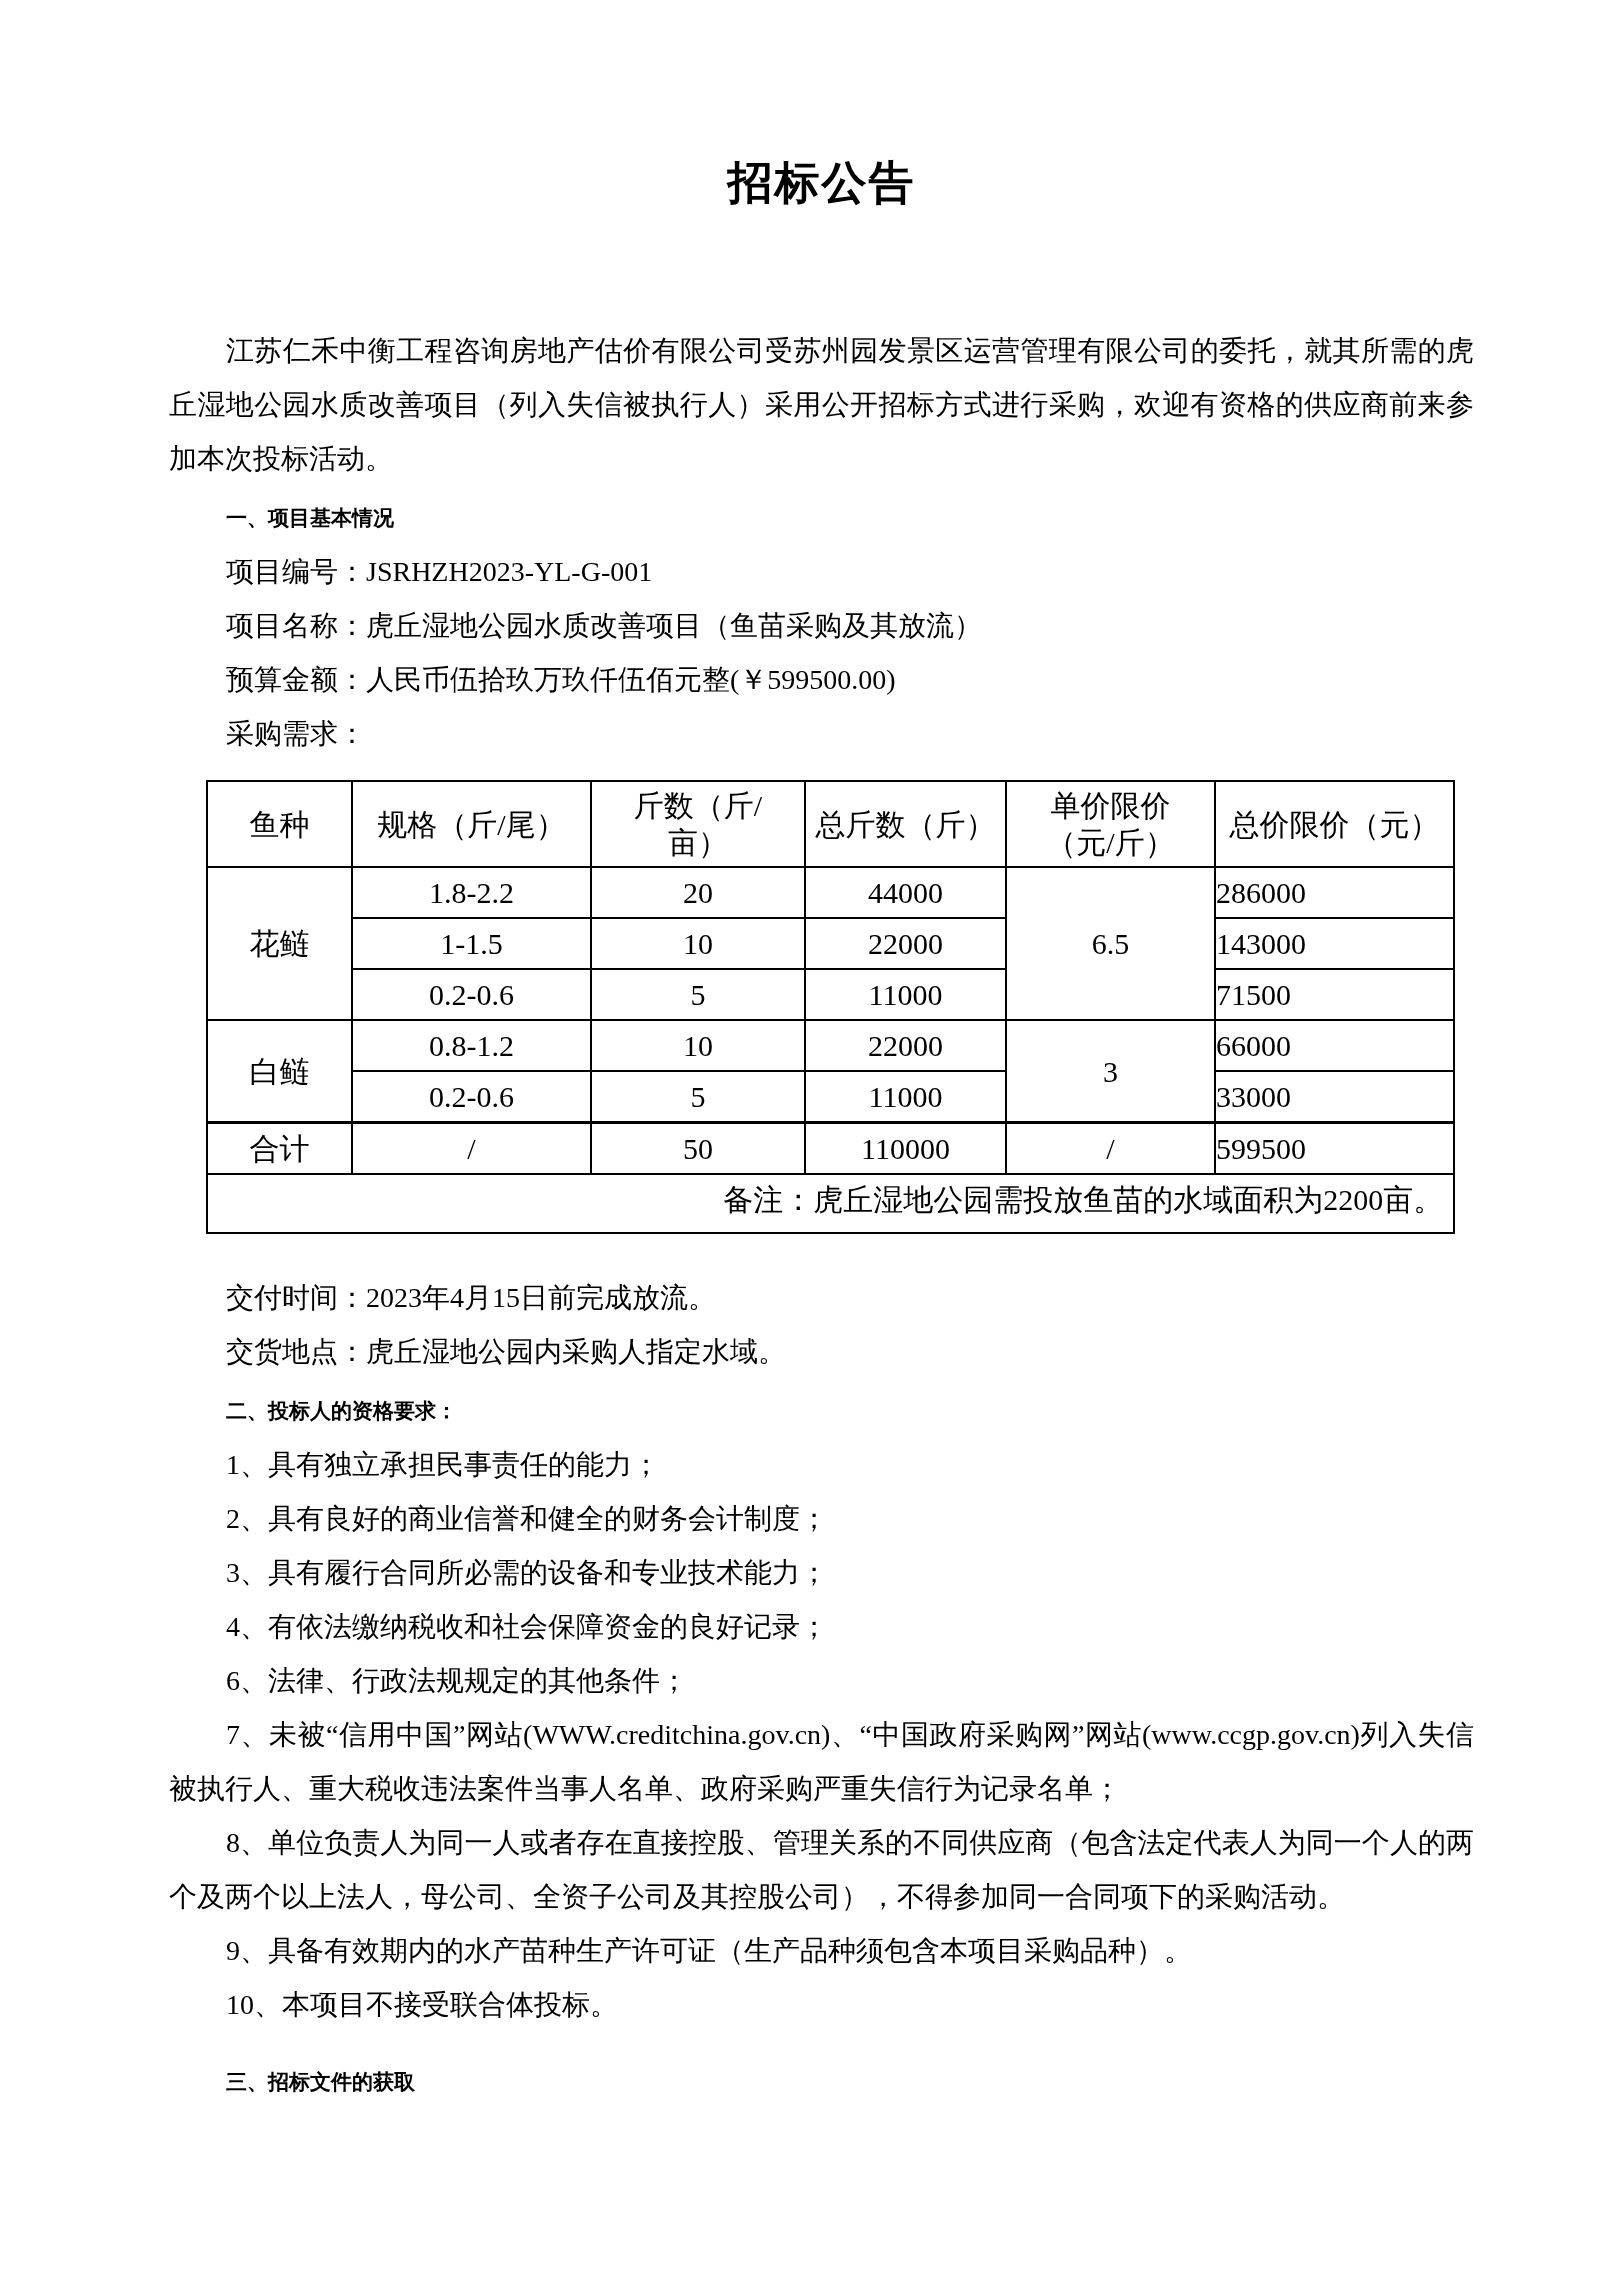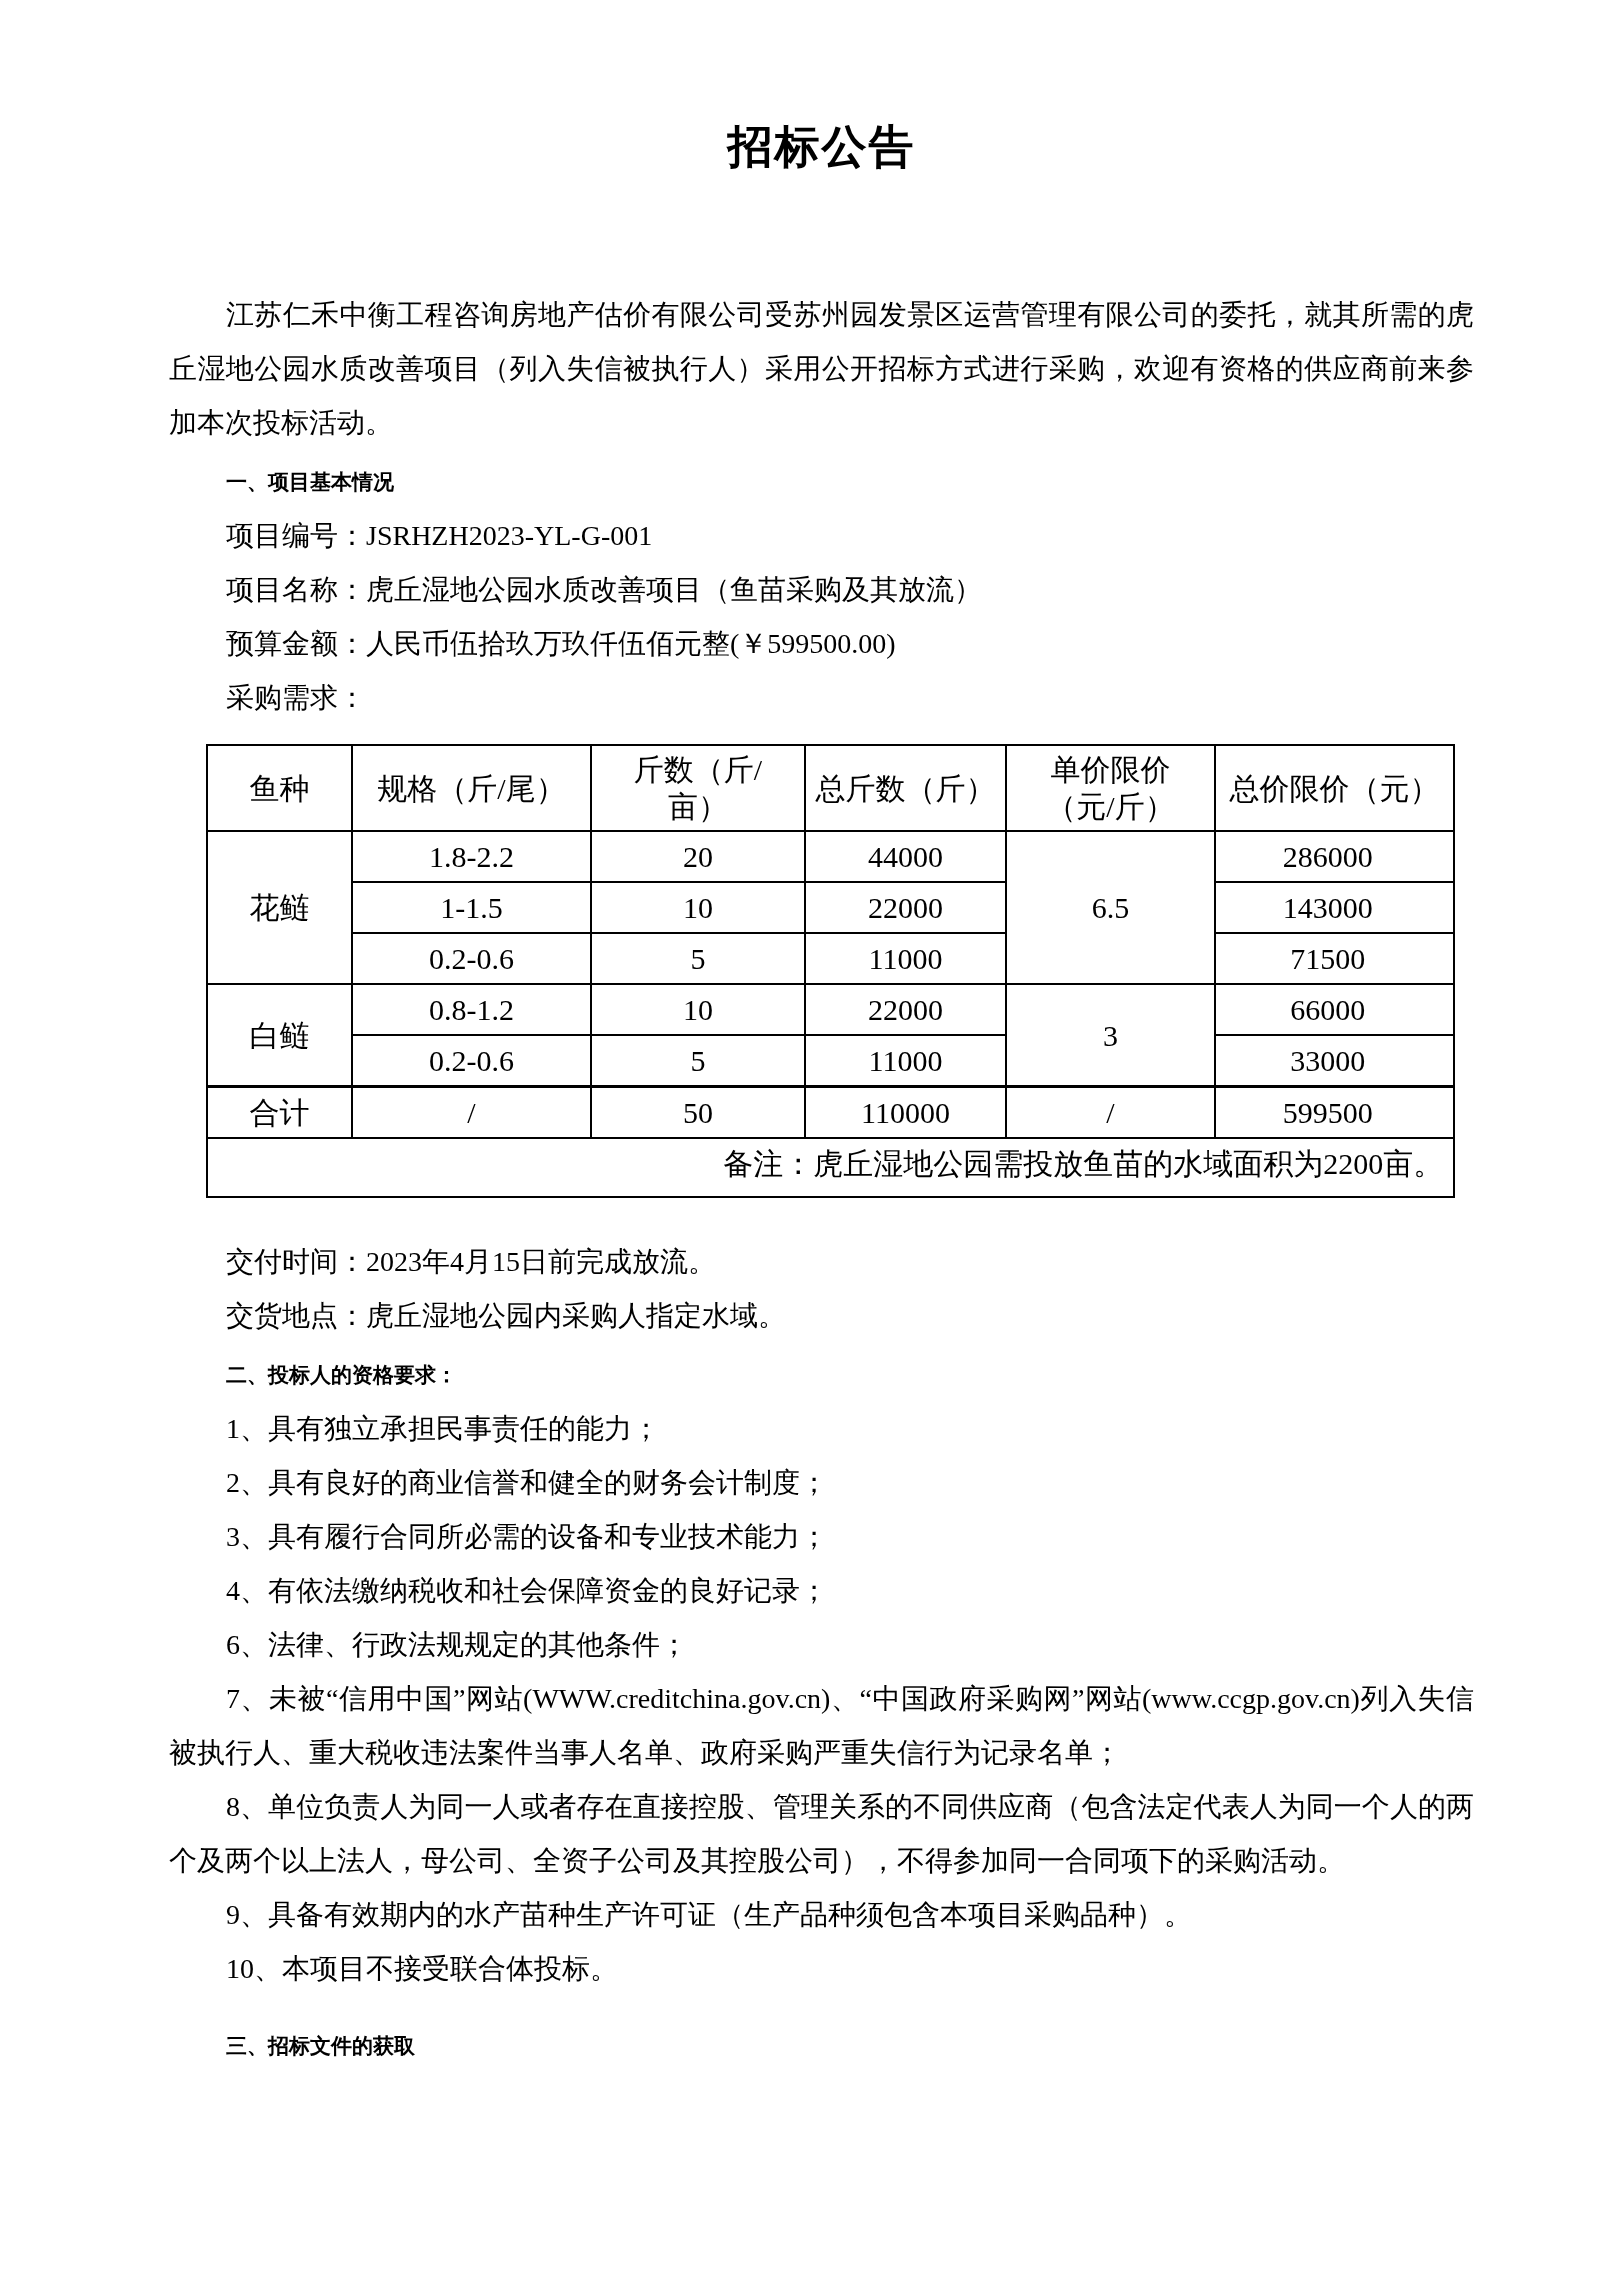--- a/index.html
+++ b/index.html
@@ -6,21 +6,21 @@
   body {
     width: 1621px;
     height: 2293px;
     background: #ffffff;
     color: #000000;
     font-family: "Liberation Serif", "DejaVu Serif", serif;
     font-size: 28px;
     overflow: hidden;
     position: relative;
   }
-  .page { padding: 110px 147px 0 169px; box-sizing: border-box; }
+  .page { padding: 110px 147px 0 169px; box-sizing: border-box; margin-top: 36px; }
 
   h1.doc-title {
     font-size: 45px;
     font-weight: bold;
     text-align: center;
     line-height: 74px;
     margin: 0 0 104px 0;
     letter-spacing: 2px;
   }
 
@@ -52,21 +52,21 @@
     vertical-align: middle;
     padding: 0;
   }
   table.req thead th {
     height: 84px;
     font-weight: normal;
     white-space: pre-line;
     line-height: 37px;
   }
   table.req tbody td { height: 49px; line-height: 33px; }
-  table.req td.num { text-align: center; padding-right: 13.7px; }
+  table.req td.num { text-align: left; padding-right: 13.7px; }
   table.req tr.total-row td { border-top: 3.9px solid #000; }
   table.req tr.note-row td {
     text-align: right;
     padding: 5.9px 9.8px 13.7px 9.8px;
     height: 37px;
     line-height: 35px;
   }
 
   p.after-table { margin-top: 37px; }
 </style>

